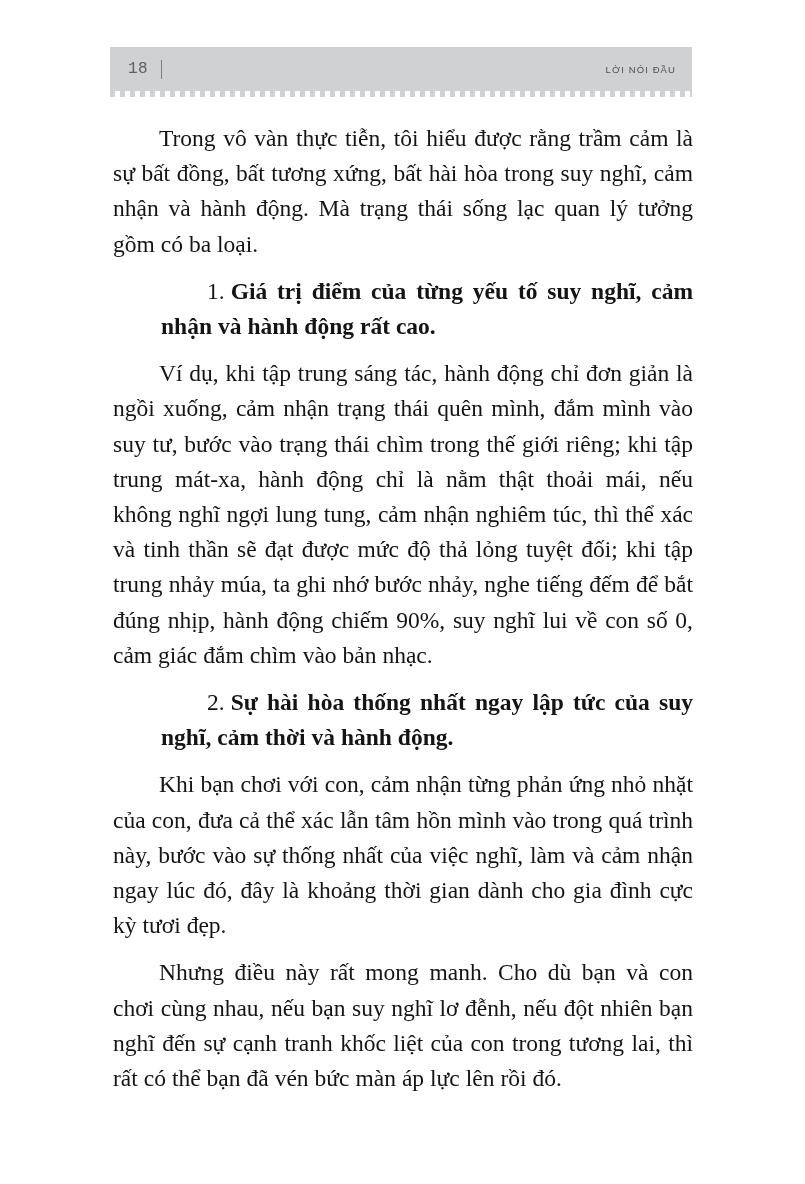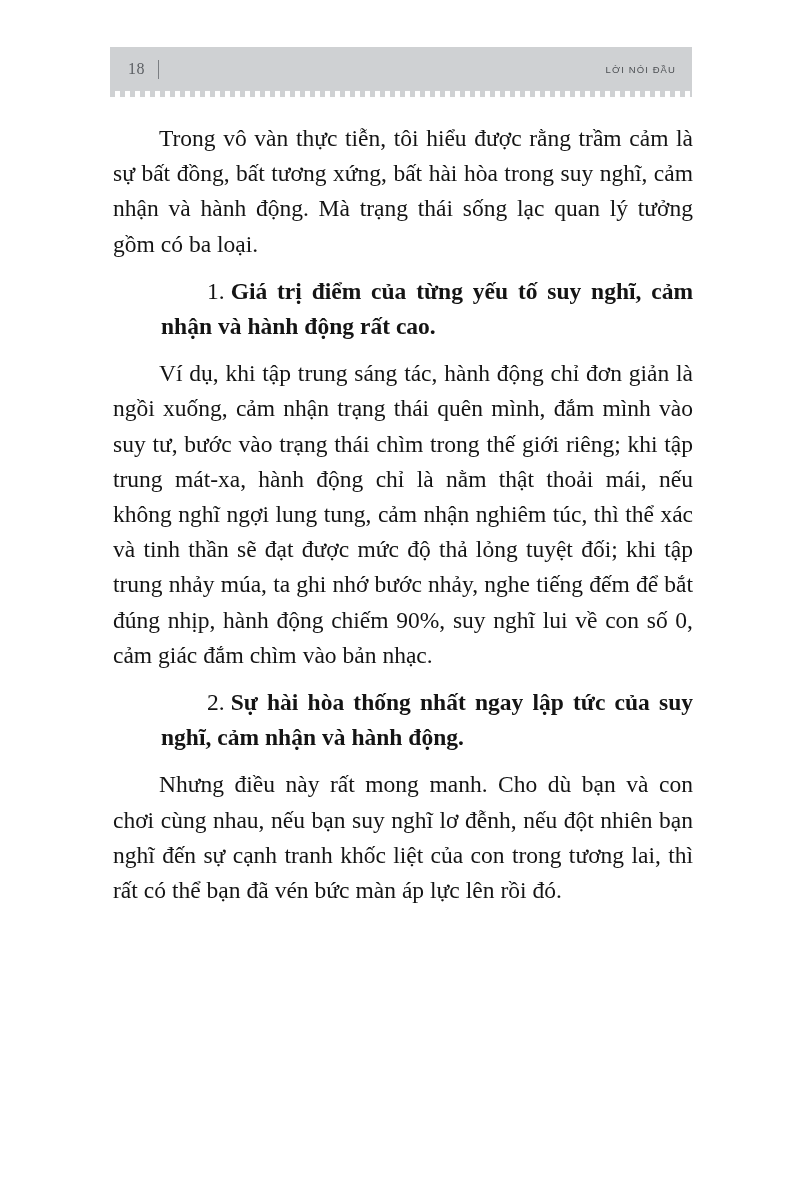--- a/index.html
+++ b/index.html
@@ -40,21 +40,21 @@
     height: 6px;
     background-image: repeating-linear-gradient(
         to right,
         #cfd1d3 0px,
         #cfd1d3 5px,
         rgba(255,255,255,0) 5px,
         rgba(255,255,255,0) 10px);
   }
 
   .folio {
-    font-family: Liberation Serif, serif;
+    font-family: Liberation Mono, monospace;
     font-size: 16px;
     color: #5d6064;
     letter-spacing: 0.5px;
     line-height: 1;
   }
 
   .folio-rule {
     display: inline-block;
     width: 1px;
     height: 19px;
@@ -132,20 +132,21 @@
   </div>
 
   <div class="body-column">
 
     <p class="para">Trong vô vàn thực tiễn, tôi hiểu được rằng trầm cảm là sự bất đồng, bất tương xứng, bất hài hòa trong suy nghĩ, cảm nhận và hành động. Mà trạng thái sống lạc quan lý tưởng gồm có ba loại.</p>
 
     <p class="para numbered last-ragged"><span class="marker">1.</span><span class="marker-gap"></span><span>Giá trị điểm của từng yếu tố suy nghĩ, cảm nhận và hành động rất cao.</span></p>
 
     <p class="para">Ví dụ, khi tập trung sáng tác, hành động chỉ đơn giản là ngồi xuống, cảm nhận trạng thái quên mình, đắm mình vào suy tư, bước vào trạng thái chìm trong thế giới riêng; khi tập trung mát-xa, hành động chỉ là nằm thật thoải mái, nếu không nghĩ ngợi lung tung, cảm nhận nghiêm túc, thì thể xác và tinh thần sẽ đạt được mức độ thả lỏng tuyệt đối; khi tập trung nhảy múa, ta ghi nhớ bước nhảy, nghe tiếng đếm để bắt đúng nhịp, hành động chiếm 90%, suy nghĩ lui về con số 0, cảm giác đắm chìm vào bản nhạc.</p>
 
-    <p class="para numbered last-ragged"><span class="marker">2.</span><span class="marker-gap"></span><span>Sự hài hòa thống nhất ngay lập tức của suy nghĩ, cảm nhận và hành động.</span></p>
+    <p class="para numbered last-ragged"><span class="marker">2.</span><span class="marker-gap"></span><span>Sự hài hòa thống nhất ngay lập tức của suy nghĩ, cảm thời và hành động.</span></p>
 
+    <p class="para last-ragged">Khi bạn chơi với con, cảm nhận từng phản ứng nhỏ nhặt của con, đưa cả thể xác lẫn tâm hồn mình vào trong quá trình này, bước vào sự thống nhất của việc nghĩ, làm và cảm nhận ngay lúc đó, đây là khoảng thời gian dành cho gia đình cực kỳ tươi đẹp.</p>
 
     <p class="para last-ragged">Nhưng điều này rất mong manh. Cho dù bạn và con chơi cùng nhau, nếu bạn suy nghĩ lơ đễnh, nếu đột nhiên bạn nghĩ đến sự cạnh tranh khốc liệt của con trong tương lai, thì rất có thể bạn đã vén bức màn áp lực lên rồi đó.</p>
 
   </div>
 
 </div>
 
 </body></html>

